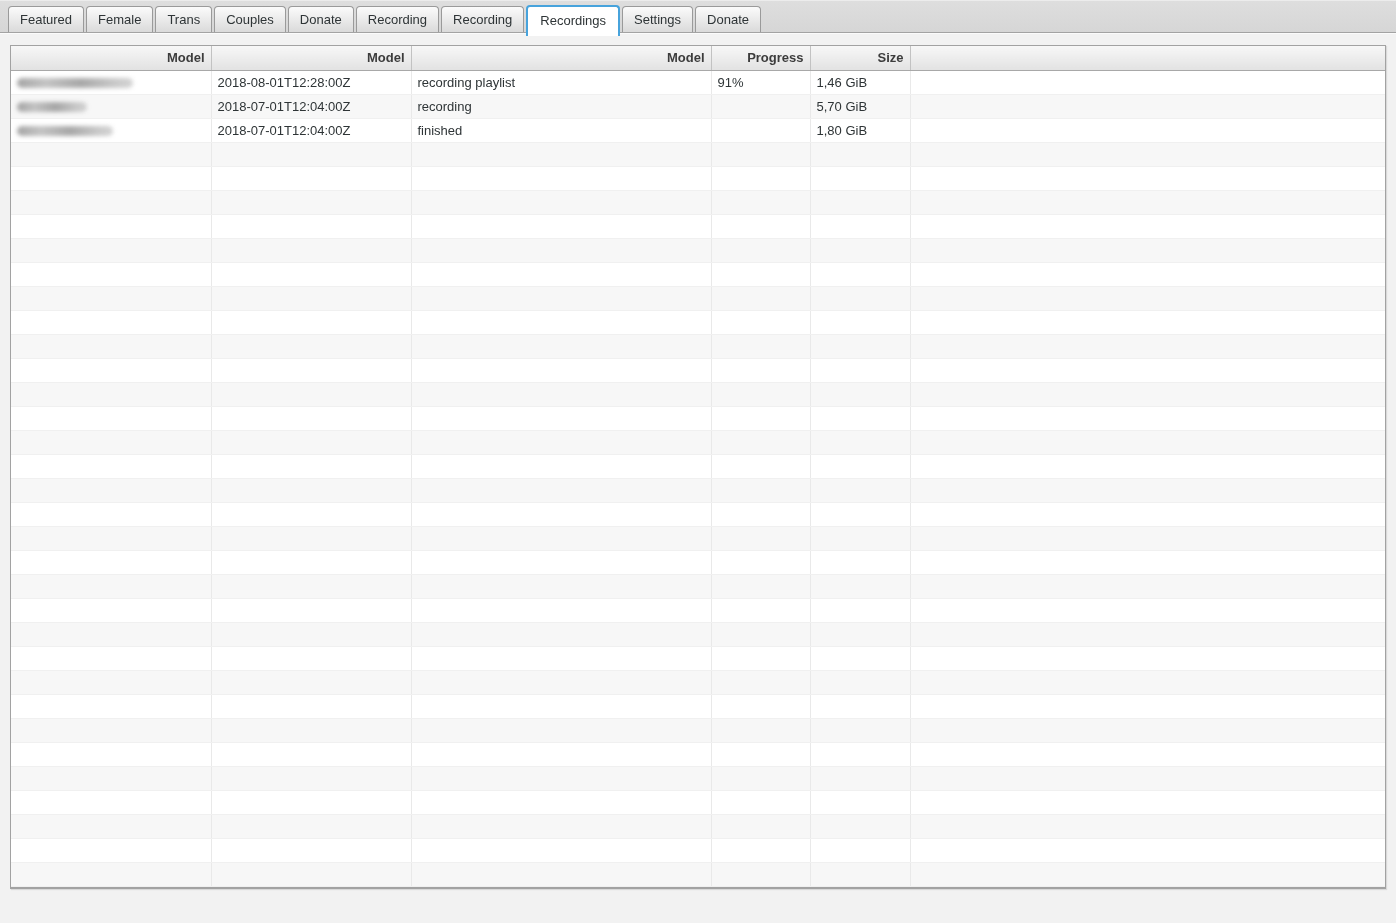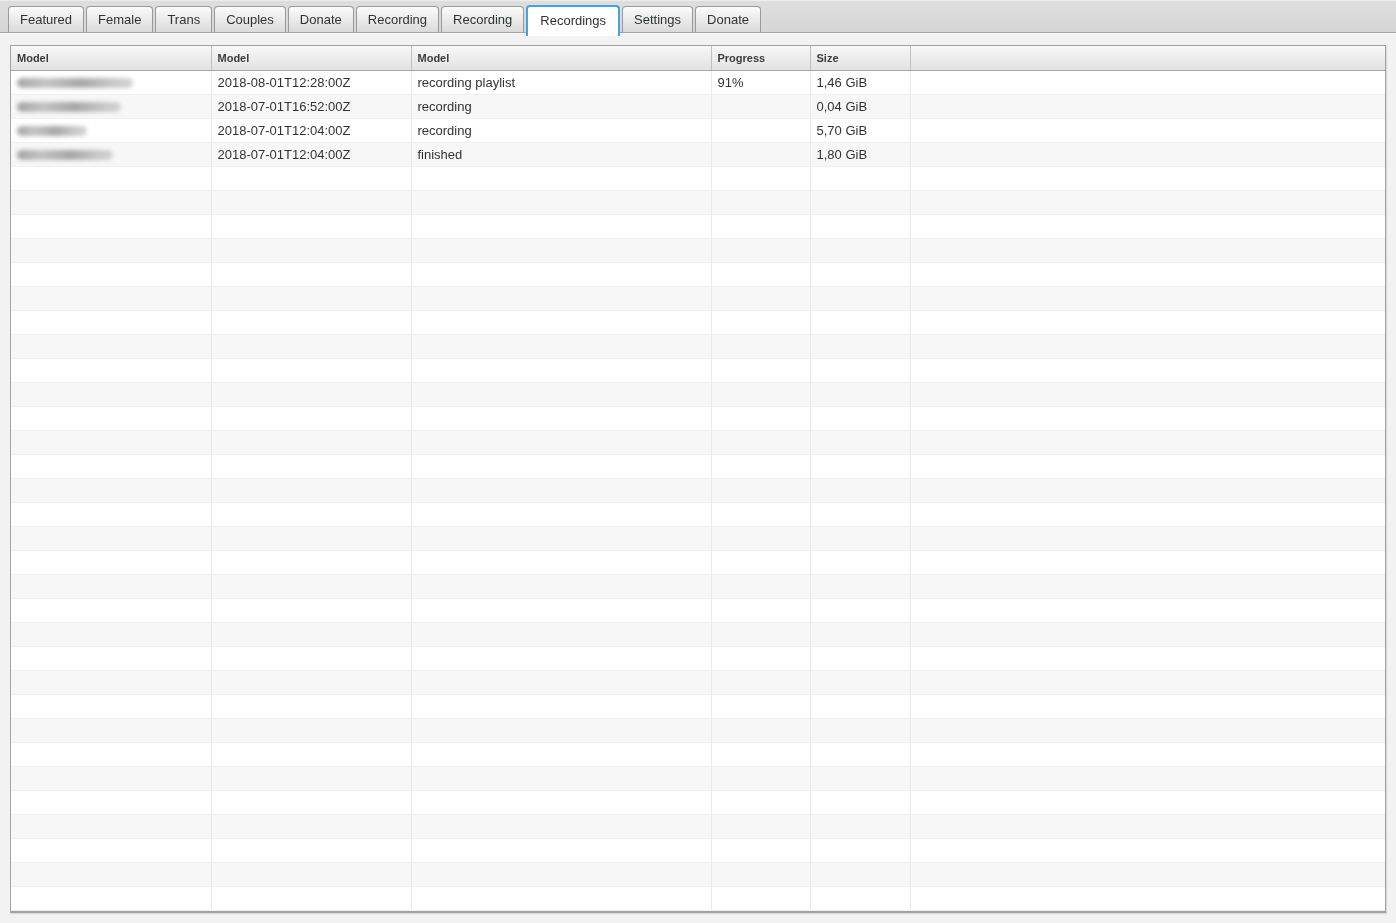--- a/index.html
+++ b/index.html
@@ -67,24 +67,24 @@
   table {
     width: 100%;
     border-collapse: collapse;
     table-layout: fixed;
     font-size: 13px;
     color: #333333;
   }
   th {
     height: 24px;
     padding: 0 6px;
-    font-size: 11px;
+    font-size: 13px;
     font-weight: bold;
     color: #3c3c3c;
-    text-align: left;
+    text-align: right;
     background: linear-gradient(#f7f7f7, #e2e2e2);
     border-right: 1px solid #c2c2c2;
     border-bottom: 1px solid #a8a8a8;
     white-space: nowrap;
     overflow: hidden;
   }
   th:last-child { border-right: none; }
   td {
     height: 24px;
     padding: 0 6px;
@@ -151,30 +151,20 @@
               <span class="blurbar" style="width: 116px;"></span>
             </td>
             <td>2018-08-01T12:28:00Z</td>
             <td>recording playlist</td>
             <td>91%</td>
             <td>1,46 GiB</td>
             <td></td>
           </tr>
           <tr>
             <td>
-              <span class="blurbar" style="width: 104px;"></span>
-            </td>
-            <td>2018-07-01T16:52:00Z</td>
-            <td>recording</td>
-            <td></td>
-            <td>0,04 GiB</td>
-            <td></td>
-          </tr>
-          <tr>
-            <td>
               <span class="blurbar" style="width: 70px;"></span>
             </td>
             <td>2018-07-01T12:04:00Z</td>
             <td>recording</td>
             <td></td>
             <td>5,70 GiB</td>
             <td></td>
           </tr>
           <tr>
             <td>

